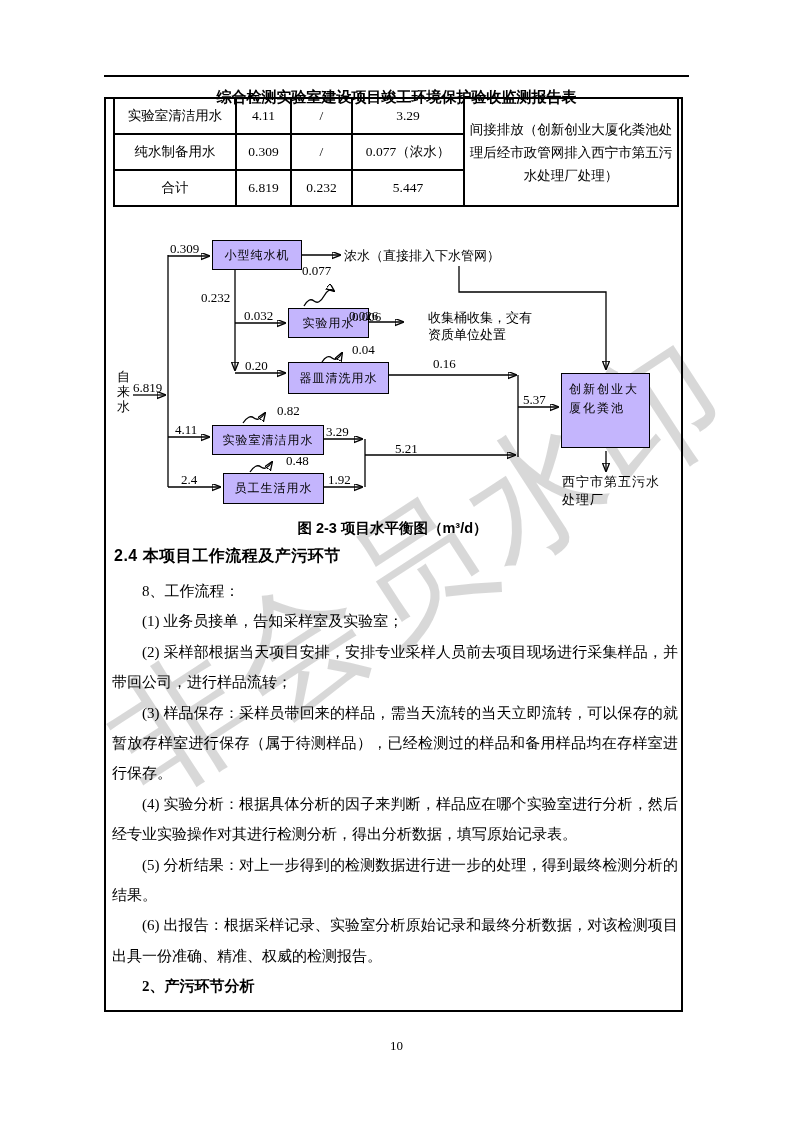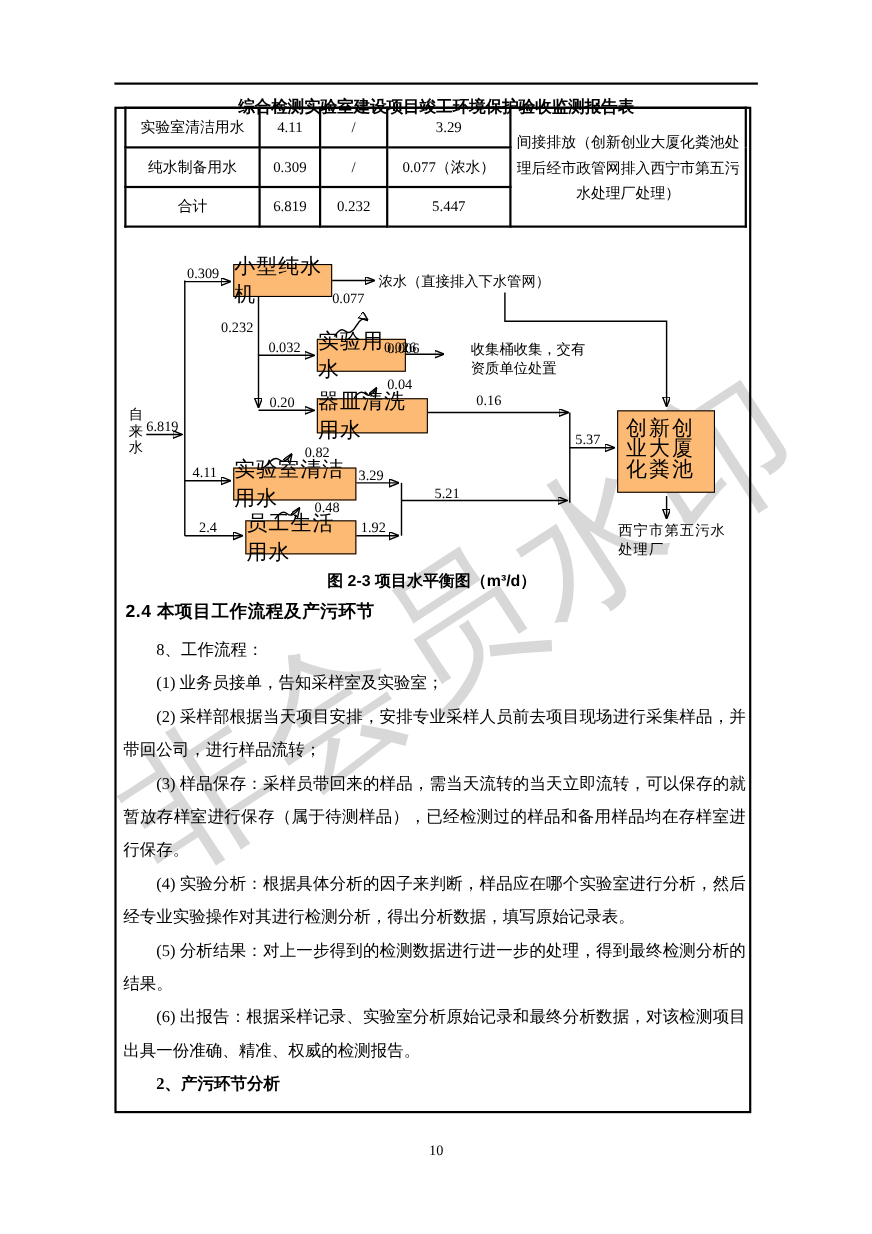--- a/index.html
+++ b/index.html
@@ -22,23 +22,23 @@
   table.wtable { position:absolute; left:113px; top:97px; border-collapse:collapse;
                  z-index:2; table-layout:fixed; }
   table.wtable td { border:2px solid #000; text-align:center; vertical-align:middle;
                     font-size:13.5px; height:34px; padding:0; }
   td.c1 { width:120px; } td.c2 { width:53px; } td.c3 { width:59px; }
   td.c4 { width:110px; } td.c5 { width:212px; font-size:14px; line-height:23px; padding:0 8px; }
 
   svg.dg { position:absolute; left:0; top:0; z-index:2; pointer-events:none; }
   svg.dg path, svg.dg polyline { fill:none; stroke:#000; stroke-width:1.3; }
 
-  .nb { position:absolute; border:1.5px solid #000; background:#fdba74;
+  .nb { position:absolute; border:1.5px solid #000; background:#c4b5fd;
         display:flex; align-items:center; justify-content:center;
-        font-size:19px; letter-spacing:1px; z-index:2; }
+        font-size:12px; letter-spacing:1px; z-index:2; }
   .lbl { position:absolute; font-size:13px; z-index:3; white-space:nowrap; }
   .num { font-family:"Liberation Serif", serif; font-size:13px; }
   .pre { white-space:pre-line; line-height:17px; }
 
   .dcap { position:absolute; left:104px; top:519px; width:577px; text-align:center;
           font-family:"Liberation Sans", sans-serif; font-weight:bold; font-size:14.5px; z-index:2; }
 
   .textblock { position:absolute; left:112px; top:546px; width:566px; z-index:2; }
   .h24 { font-family:"Liberation Sans", sans-serif; font-weight:bold; font-size:16px;
          margin:0 0 9px 2px; letter-spacing:0.5px; }

